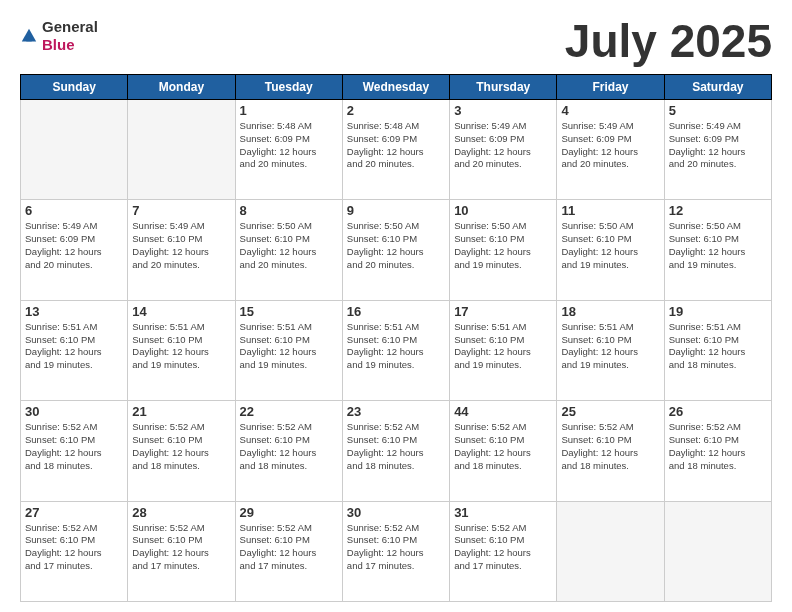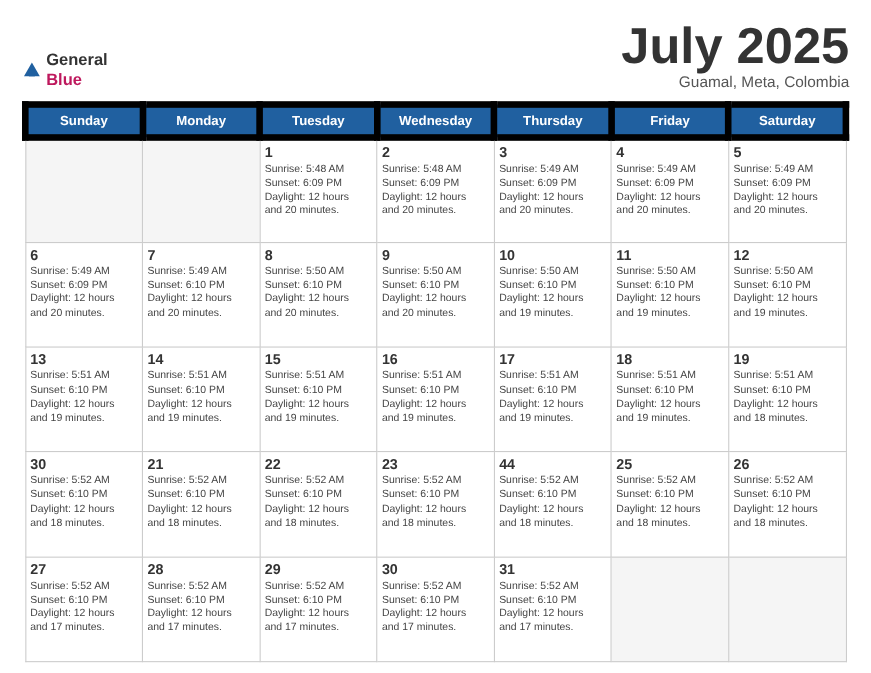--- a/index.html
+++ b/index.html
@@ -13,21 +13,21 @@
     .page {
       width: 792px;
       height: 612px;
       padding: 18px 20px 10px 20px;
       display: flex;
       flex-direction: column;
     }
     .header {
       display: flex;
       justify-content: space-between;
-      align-items: flex-end;
+      align-items: flex-start;
       margin-bottom: 10px;
     }
     .logo {
       display: flex;
       align-items: center;
       gap: 4px;
     }
     .logo-text {
       font-size: 15px;
       font-weight: bold;
@@ -58,21 +58,21 @@
       border-collapse: collapse;
       flex: 1;
     }
     .day-header {
       background: #2060a0;
       color: #fff;
       font-size: 12px;
       font-weight: bold;
       text-align: center;
       padding: 5px 2px;
-      border: 6px solid #000000;
+      border: 1px solid #000000;
     }
     .day-cell {
       vertical-align: top;
       border: 1px solid #ccc;
       padding: 3px 4px;
       width: calc(100% / 7);
       height: 88px;
       background: #fff;
     }
     .day-cell.empty {
@@ -103,21 +103,20 @@
         <polygon points="10,2 18,16 2,16" fill="#2060a0"></polygon>
         <rect x="7" y="10" width="6" height="6" fill="#2060a0"></rect>
       </svg>
       <div class="logo-text">
         <span class="logo-general">General</span><br>
         <span class="logo-blue">Blue</span>
       </div>
     </div>
     <div class="title-block">
       <div class="month-title">July 2025</div>
-      <div class="location">Guamal, Meta, Colombia</div>
     </div>
   </div>
 
   <table>
     <thead>
       <tr>
       <th class="day-header">Sunday</th>
           <th class="day-header">Monday</th>
           <th class="day-header">Tuesday</th>
           <th class="day-header">Wednesday</th>

